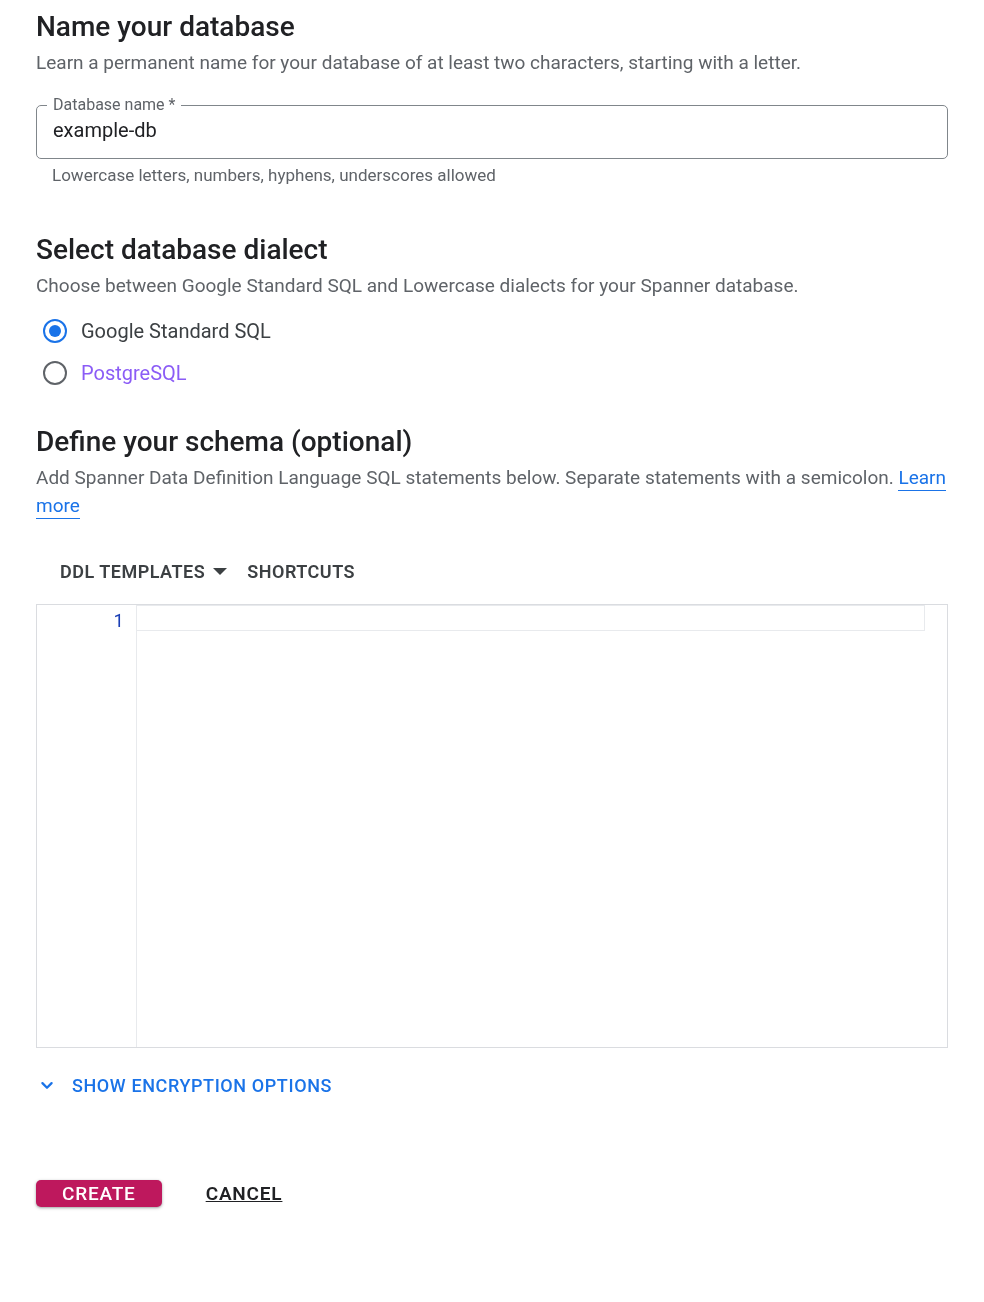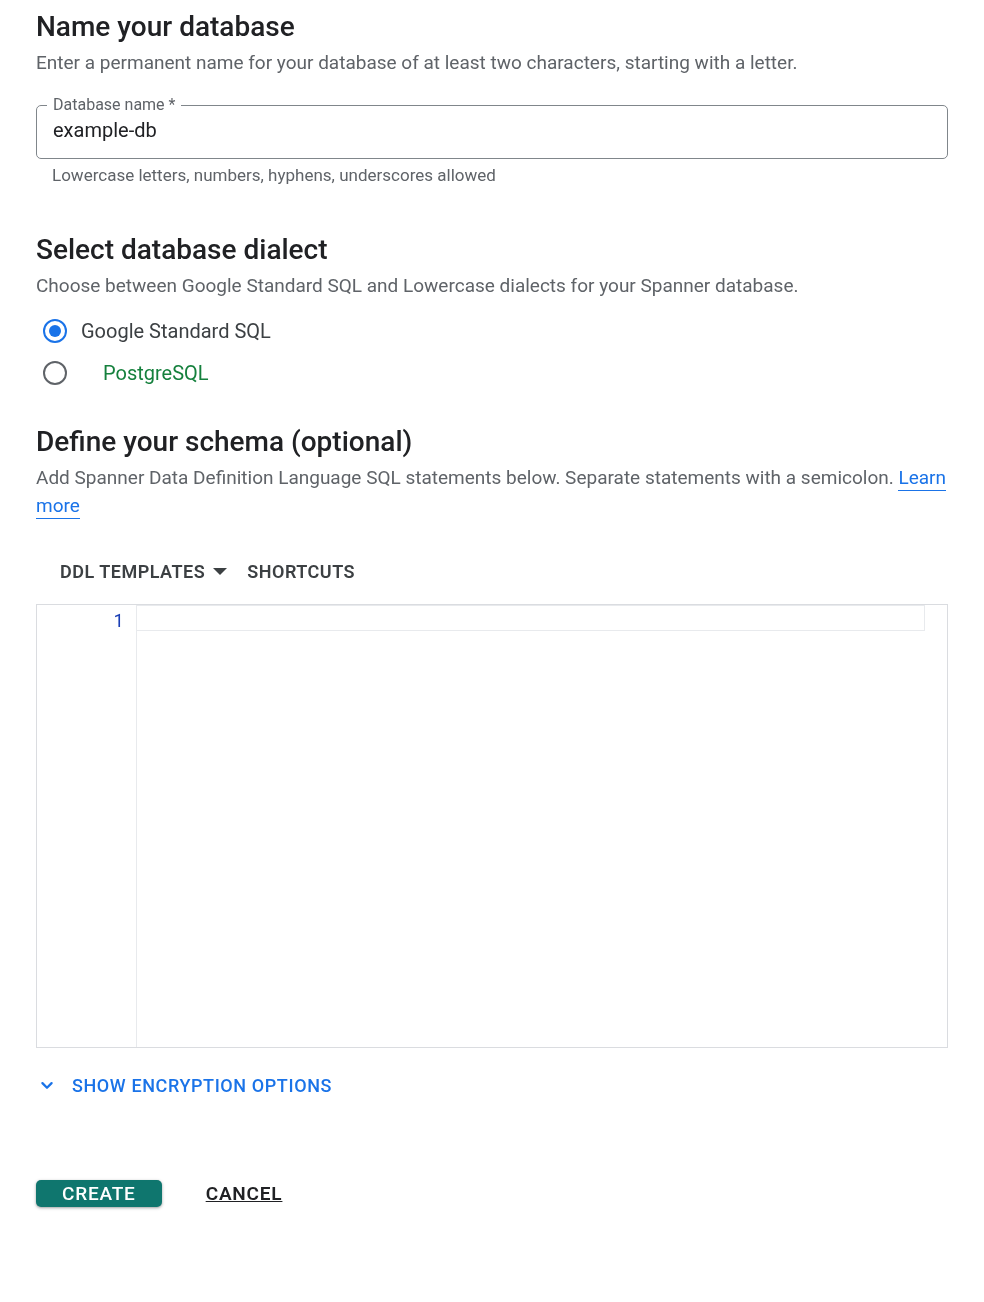--- a/index.html
+++ b/index.html
@@ -96,22 +96,21 @@
       width: 12px;
       height: 12px;
       border-radius: 50%;
       background: #1a73e8;
     }
     .radio-label {
       font-size: 20px;
       color: #3c4043;
     }
     .radio-label.muted {
-      color: #15803d;
-      margin-left: 22px;
+      color: #8b5cf6;
     }
     a.learn-more {
       color: #1a73e8;
       text-decoration: none;
       border-bottom: 1px solid #1a73e8;
       padding-bottom: 1px;
     }
     
     .editor-toolbar {
       display: flex;
@@ -188,21 +187,21 @@
       letter-spacing: 0.6px;
     }
     
     .button-row {
       display: flex;
       gap: 40px;
       align-items: center;
       margin-top: 72px;
     }
     .btn-primary {
-      background: #0f766e;
+      background: #be185d;
       color: #fff;
       border: none;
       border-radius: 5px;
       padding: 2px 26px;
       font-size: 19px;
       font-weight: 500;
       letter-spacing: 0.8px;
       cursor: pointer;
       box-shadow: 0 1px 2px rgba(60,64,67,0.3), 0 1px 3px 1px rgba(60,64,67,0.15);
       font-family: inherit;
@@ -217,21 +216,21 @@
       cursor: pointer;
       font-family: inherit;
       padding: 14px 4px;
       text-decoration: underline;
     }
   </style>
 </head>
 <body>
 
 <h2 class="section-title">Name your database</h2>
-<p class="section-desc">Enter a permanent name for your database of at least two characters, starting with a letter.</p>
+<p class="section-desc">Learn a permanent name for your database of at least two characters, starting with a letter.</p>
 
 <div class="outlined-field">
   <fieldset>
     <legend>Database name *</legend>
     <input type="text" value="example-db" style="">
   </fieldset>
 </div>
 <div class="helper-text">Lowercase letters, numbers, hyphens, underscores allowed</div>
 
 <h2 class="section-title">Select database dialect</h2>

